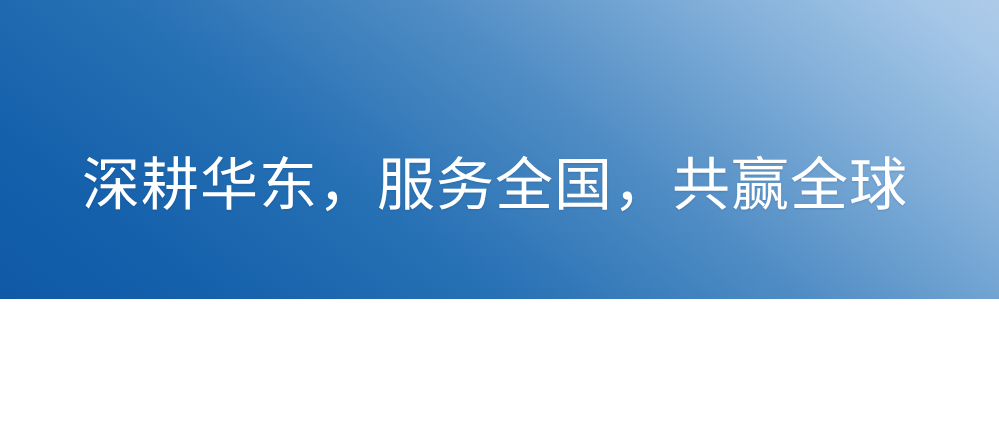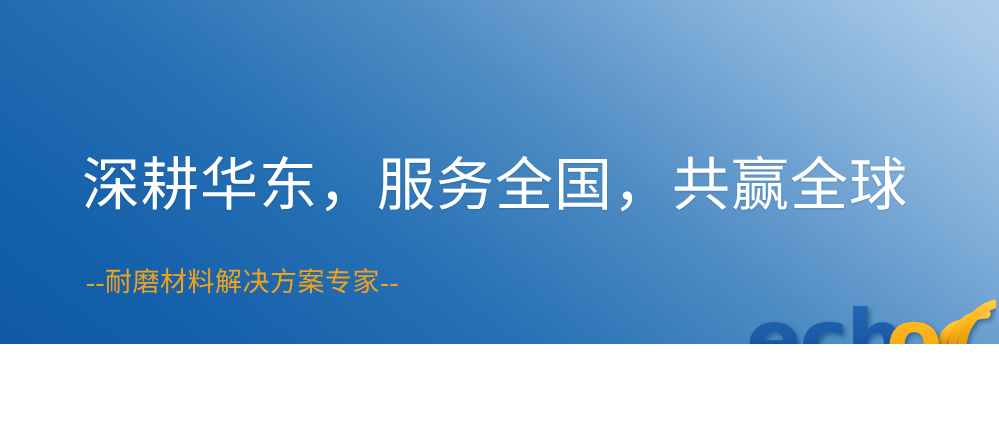--- a/index.html
+++ b/index.html
@@ -5,21 +5,21 @@
 <style>
   html, body {
     margin: 0;
     padding: 0;
     background: #ffffff;
   }
 
   .banner {
     position: relative;
     width: 999px;
-    height: 344px;
+    height: 299px;
     overflow: hidden;
     font-family: "Liberation Sans", sans-serif;
     
     background: linear-gradient(
       38deg,
       #0e58a6 0%,
       #14<!--x-->5ea9 0%,
       #1560ab 14%,
       #2670b4 36%,
       #4f8cc4 58%,
@@ -113,21 +113,20 @@
 </head>
 <body>
 
 <div class="banner">
   <div class="banner-bg"></div>
 
   <div class="content">
 
     <div class="headline">深耕华东，服务全国，共赢全球</div>
 
-    <div class="subtitle">--耐磨材料解决方案专家--</div>
 
     <div class="logo">
       <svg viewBox="0 0 250 130" xmlns="http://www.w3.org/2000/svg" aria-label="echo Machinery">
         <defs>
           <linearGradient id="blueGrad" x1="0" y1="0" x2="0" y2="1">
             <stop offset="0%" stop-color="#2a6cba"></stop>
             <stop offset="45%" stop-color="#1a5ba8"></stop>
             <stop offset="100%" stop-color="#123f7c"></stop>
           </linearGradient>
           <linearGradient id="goldGrad" x1="0" y1="0" x2="0" y2="1">

